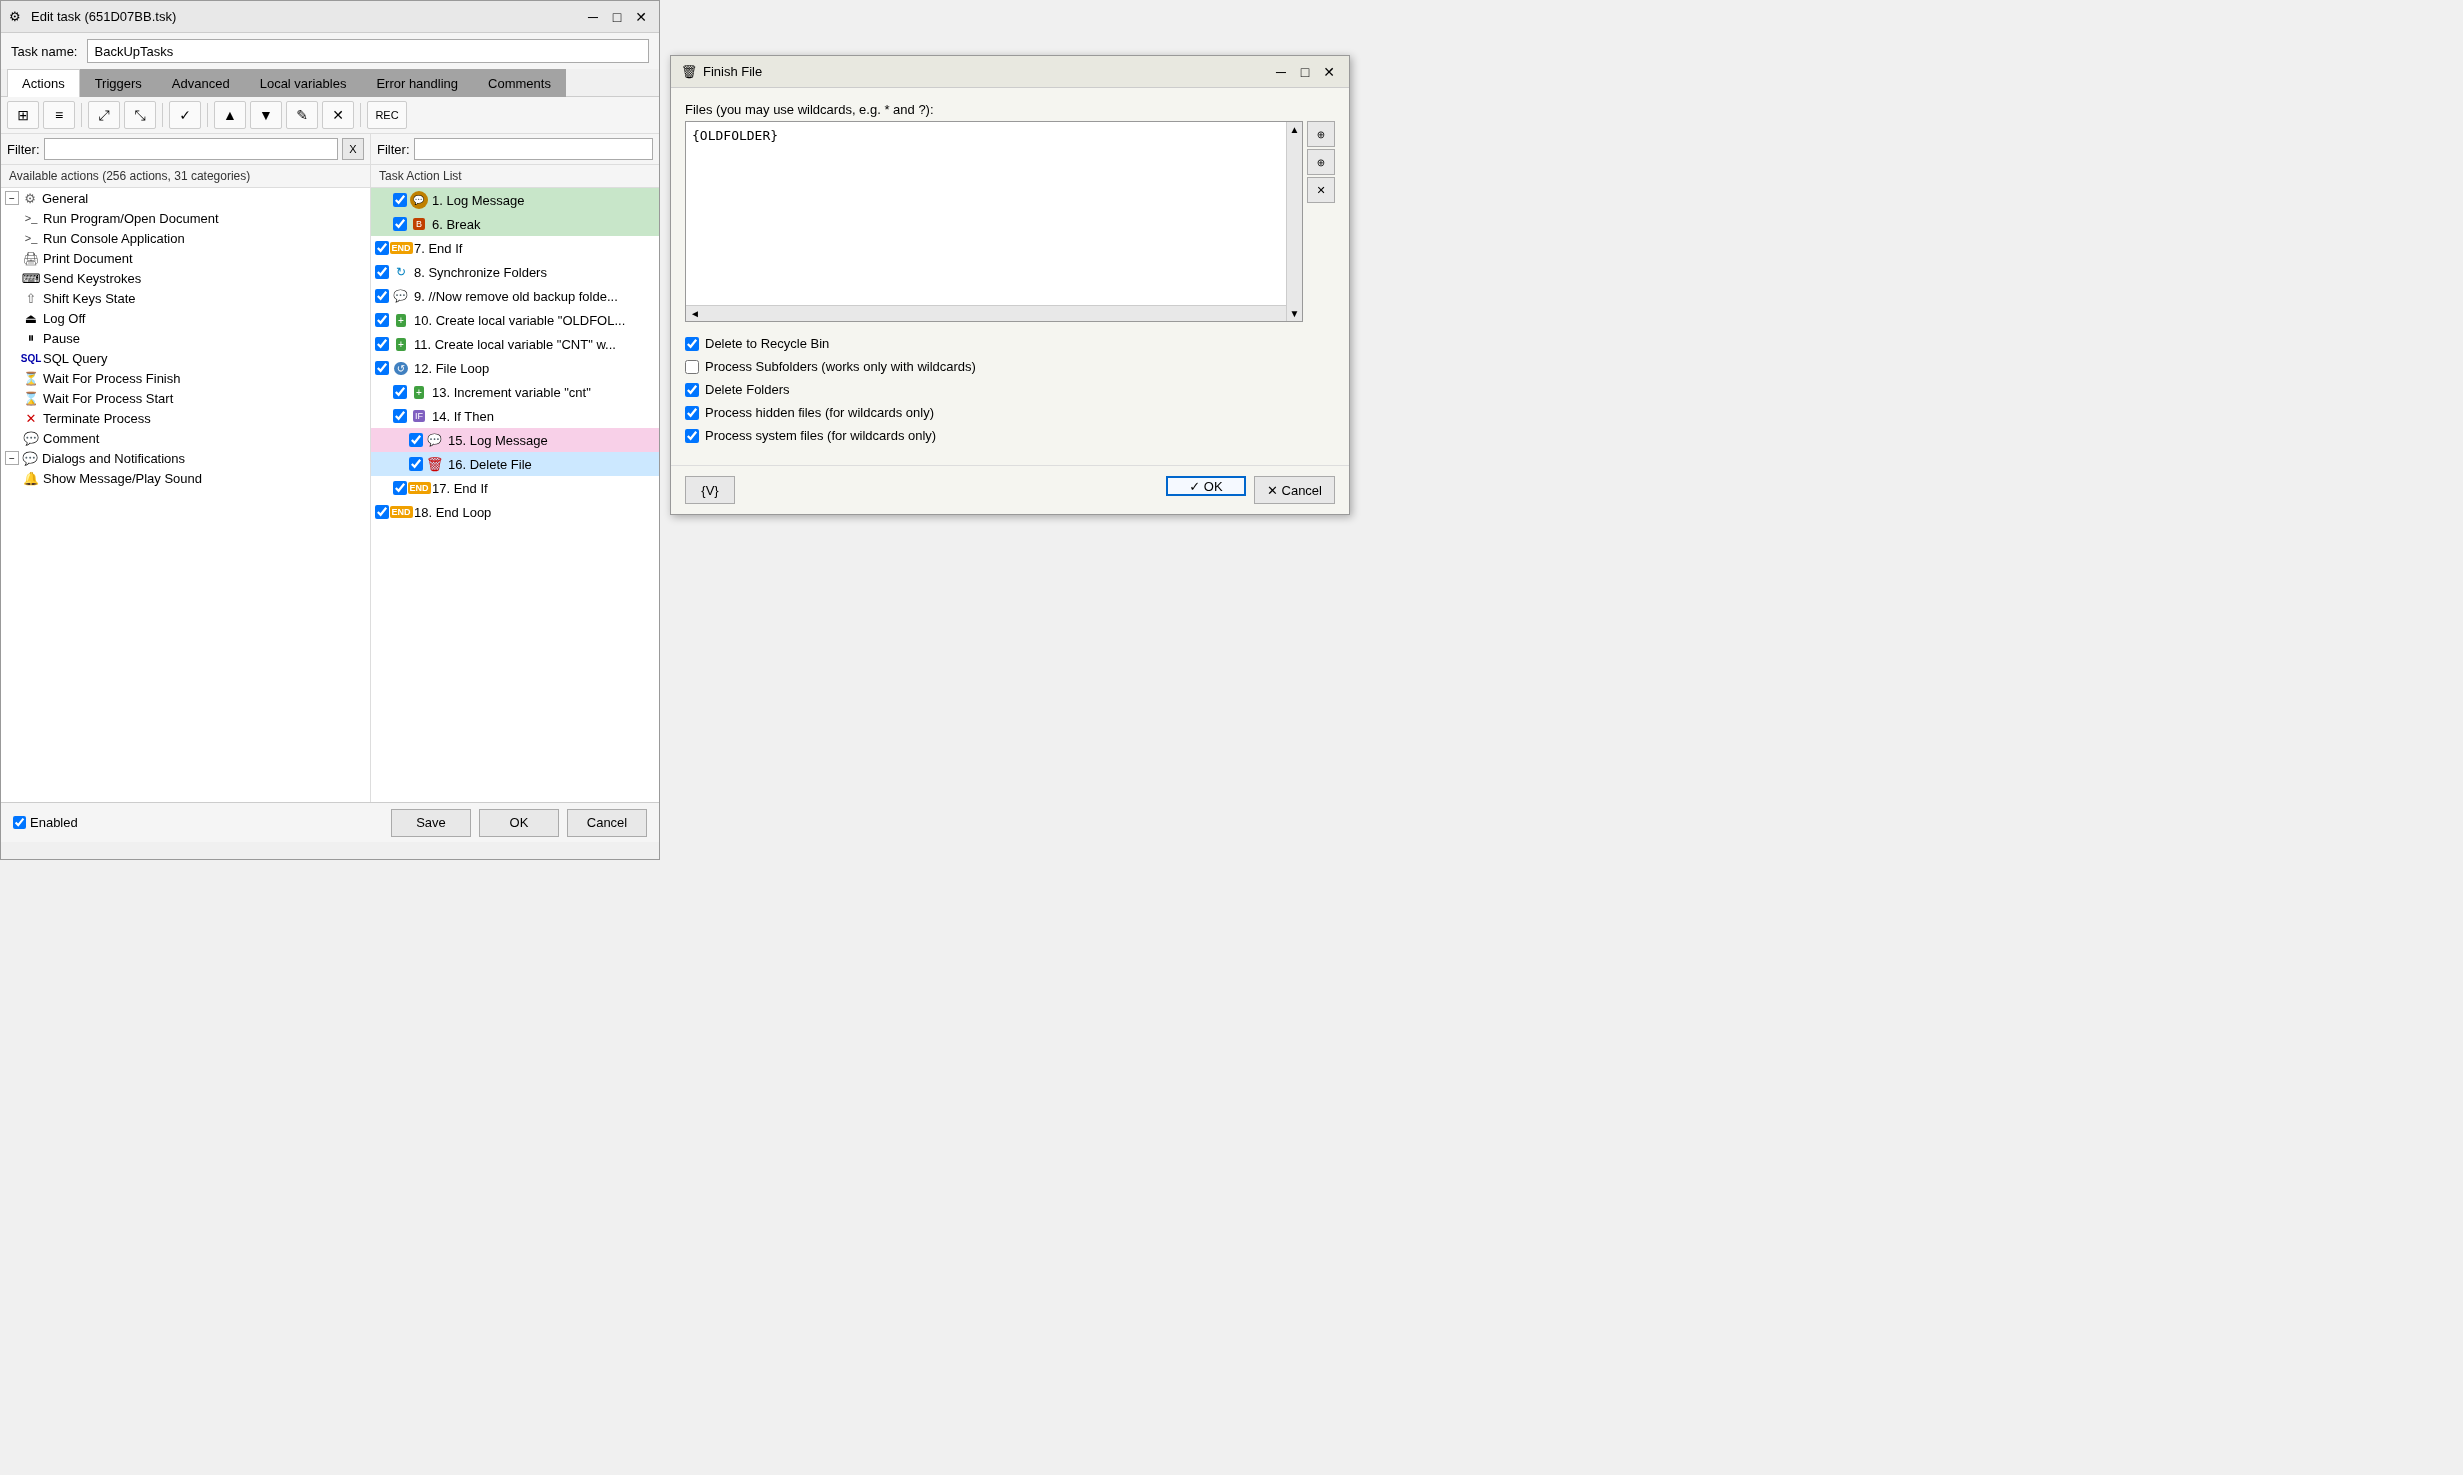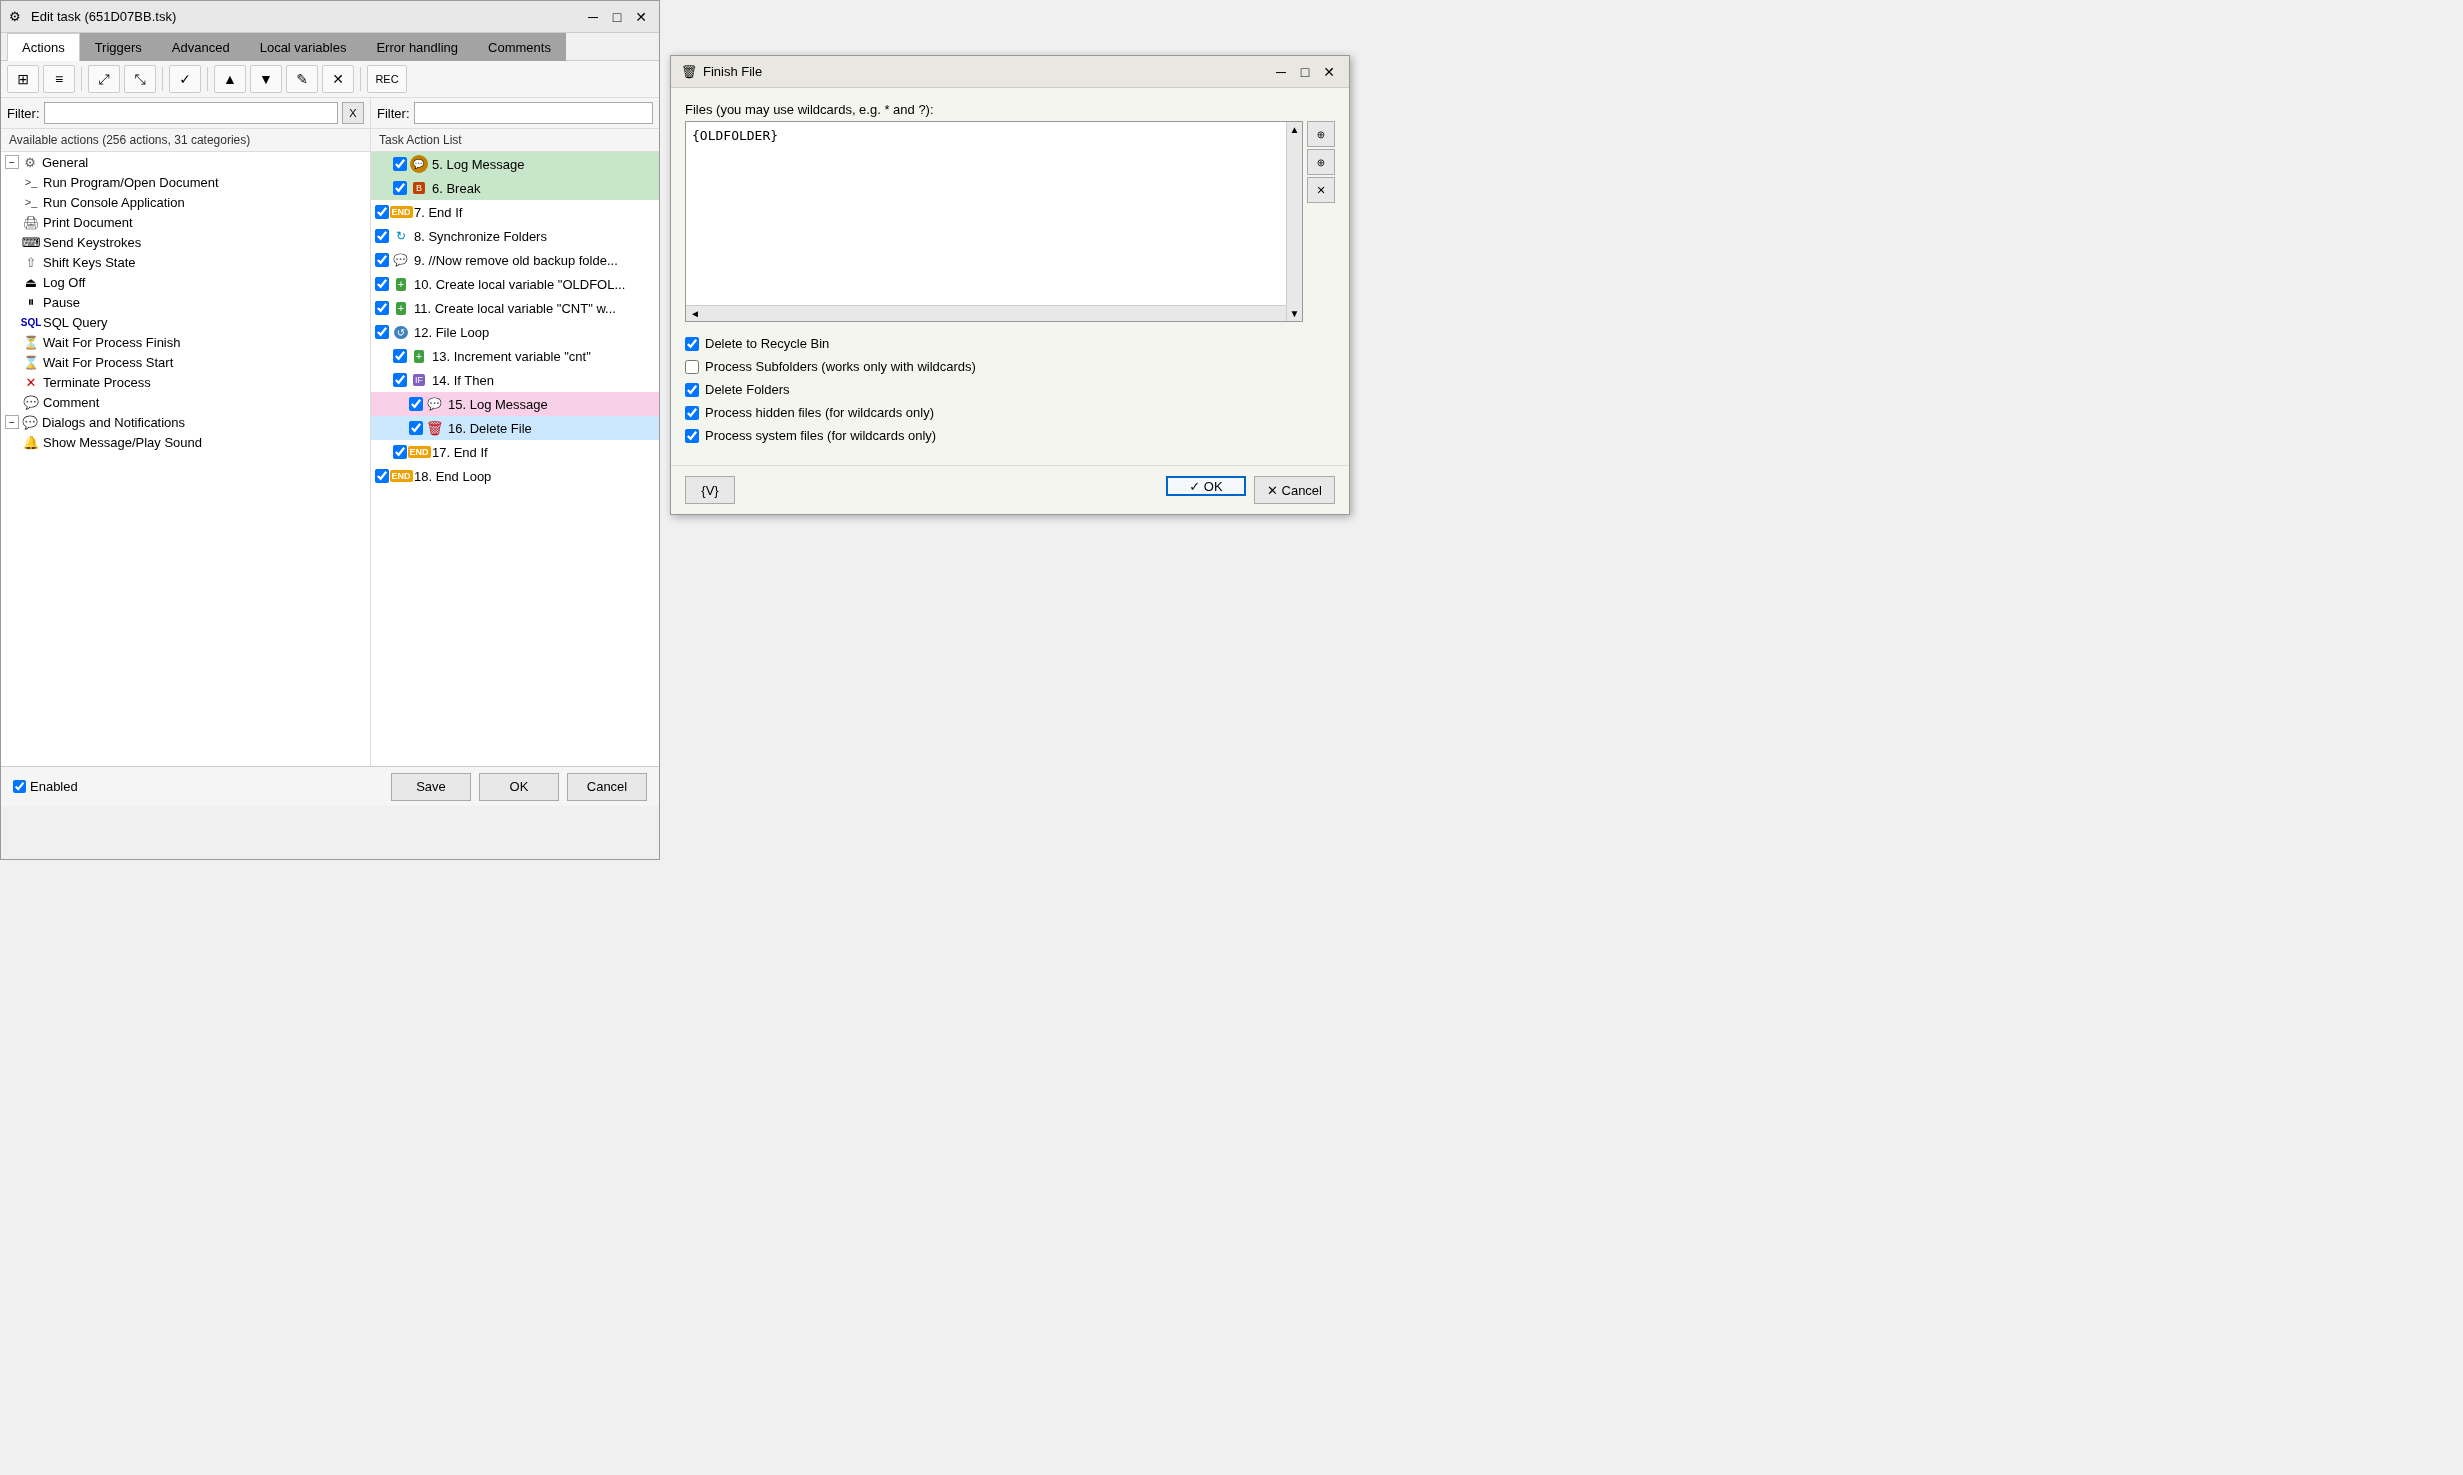--- a/index.html
+++ b/index.html
@@ -225,20 +225,24 @@
   <div class="title-bar">
     <span class="title-bar-icon">⚙</span>
     <span class="title-bar-text">Edit task (651D07BB.tsk)</span>
     <div class="title-bar-controls">
       <button class="title-btn">─</button>
       <button class="title-btn">□</button>
       <button class="title-btn">✕</button>
     </div>
   </div>
 
+  <div class="task-name-row">
+    <span class="task-name-label">Task name:</span>
+    <input class="task-name-input" type="text" value="BackUpTasks" style="">
+  </div>
 
   <div class="tabs-bar">
     <div class="tab active">Actions</div>
     <div class="tab">Triggers</div>
     <div class="tab">Advanced</div>
     <div class="tab">Local variables</div>
     <div class="tab">Error handling</div>
     <div class="tab">Comments</div>
   </div>
 
@@ -346,21 +350,21 @@
         <input class="filter-input" type="text" style="flex: 1 1 0%;">
       </div>
 
       <div class="panel-header">Task Action List</div>
 
       <div class="scroll-area" style="flex:1;overflow-y:auto;background:white;">
 
         <div class="action-item highlighted indent-1">
           <input type="checkbox" class="action-checkbox" checked="" style="">
           <span class="action-icon icon-log-msg">💬</span>
-          <span class="action-label">5. Log Message</span>
+          <span class="action-label">1. Log Message</span>
         </div>
 
         <div class="action-item highlighted indent-1">
           <input type="checkbox" class="action-checkbox" checked="" style="">
           <span class="action-icon">
               <span class="icon-break">B</span>
             </span>
           <span class="action-label">6. Break</span>
         </div>
 

